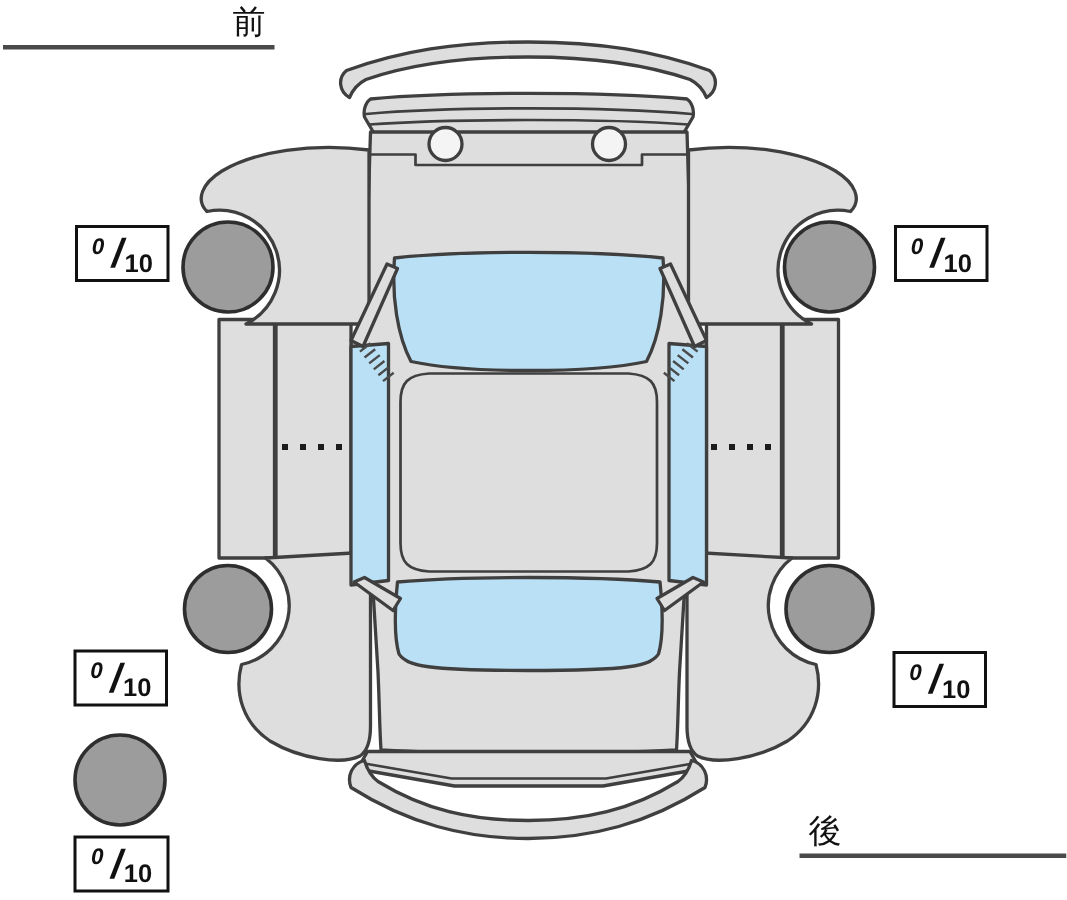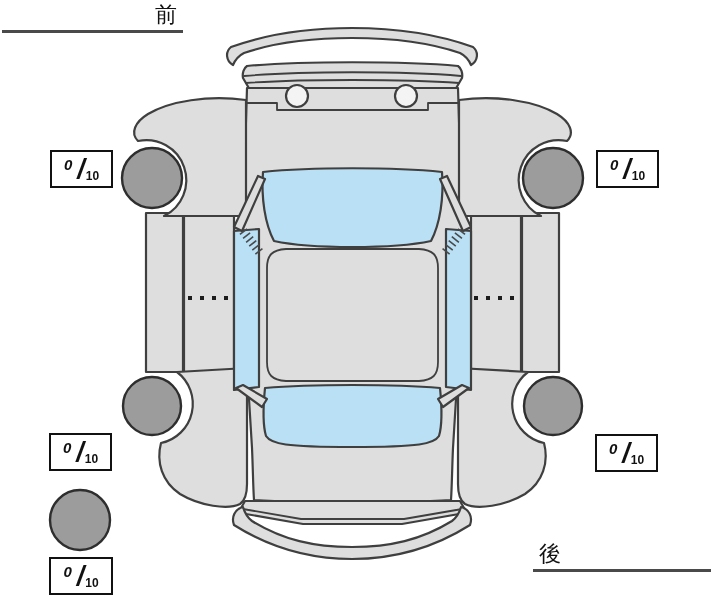--- a/index.html
+++ b/index.html
@@ -27,21 +27,21 @@
 
   
   .tread-box{
     position:absolute;width:63px;height:38px;background:#fff;
     border:2px solid var(--c-box_border,#111);box-sizing:border-box;
     display:flex;align-items:center;justify-content:center;
     font-weight:700;color:var(--c-text,#111);
   }
   .tread-box .val{font-size:15px;font-style:italic;transform:translateY(-5px);}
   .tread-box .slash{font-size:27px;font-style:italic;font-weight:600;line-height:1;margin-left:5px;transform:translateY(0);}
-  .tread-box .max{font-size:12px;transform:translateY(7px);margin-left:1px;}
+  .tread-box .max{font-size:17px;transform:translateY(7px);margin-left:1px;}
   .box-fl{left:50px;top:150px;}
   .box-fr{left:596px;top:150px;}
   .box-rl{left:49px;top:433px;}
   .box-rr{left:595px;top:434px;}
   .box-sp{left:49px;top:557px;width:64px;}
 </style>
 </head>
 <body>
 
 <div id="stage">

